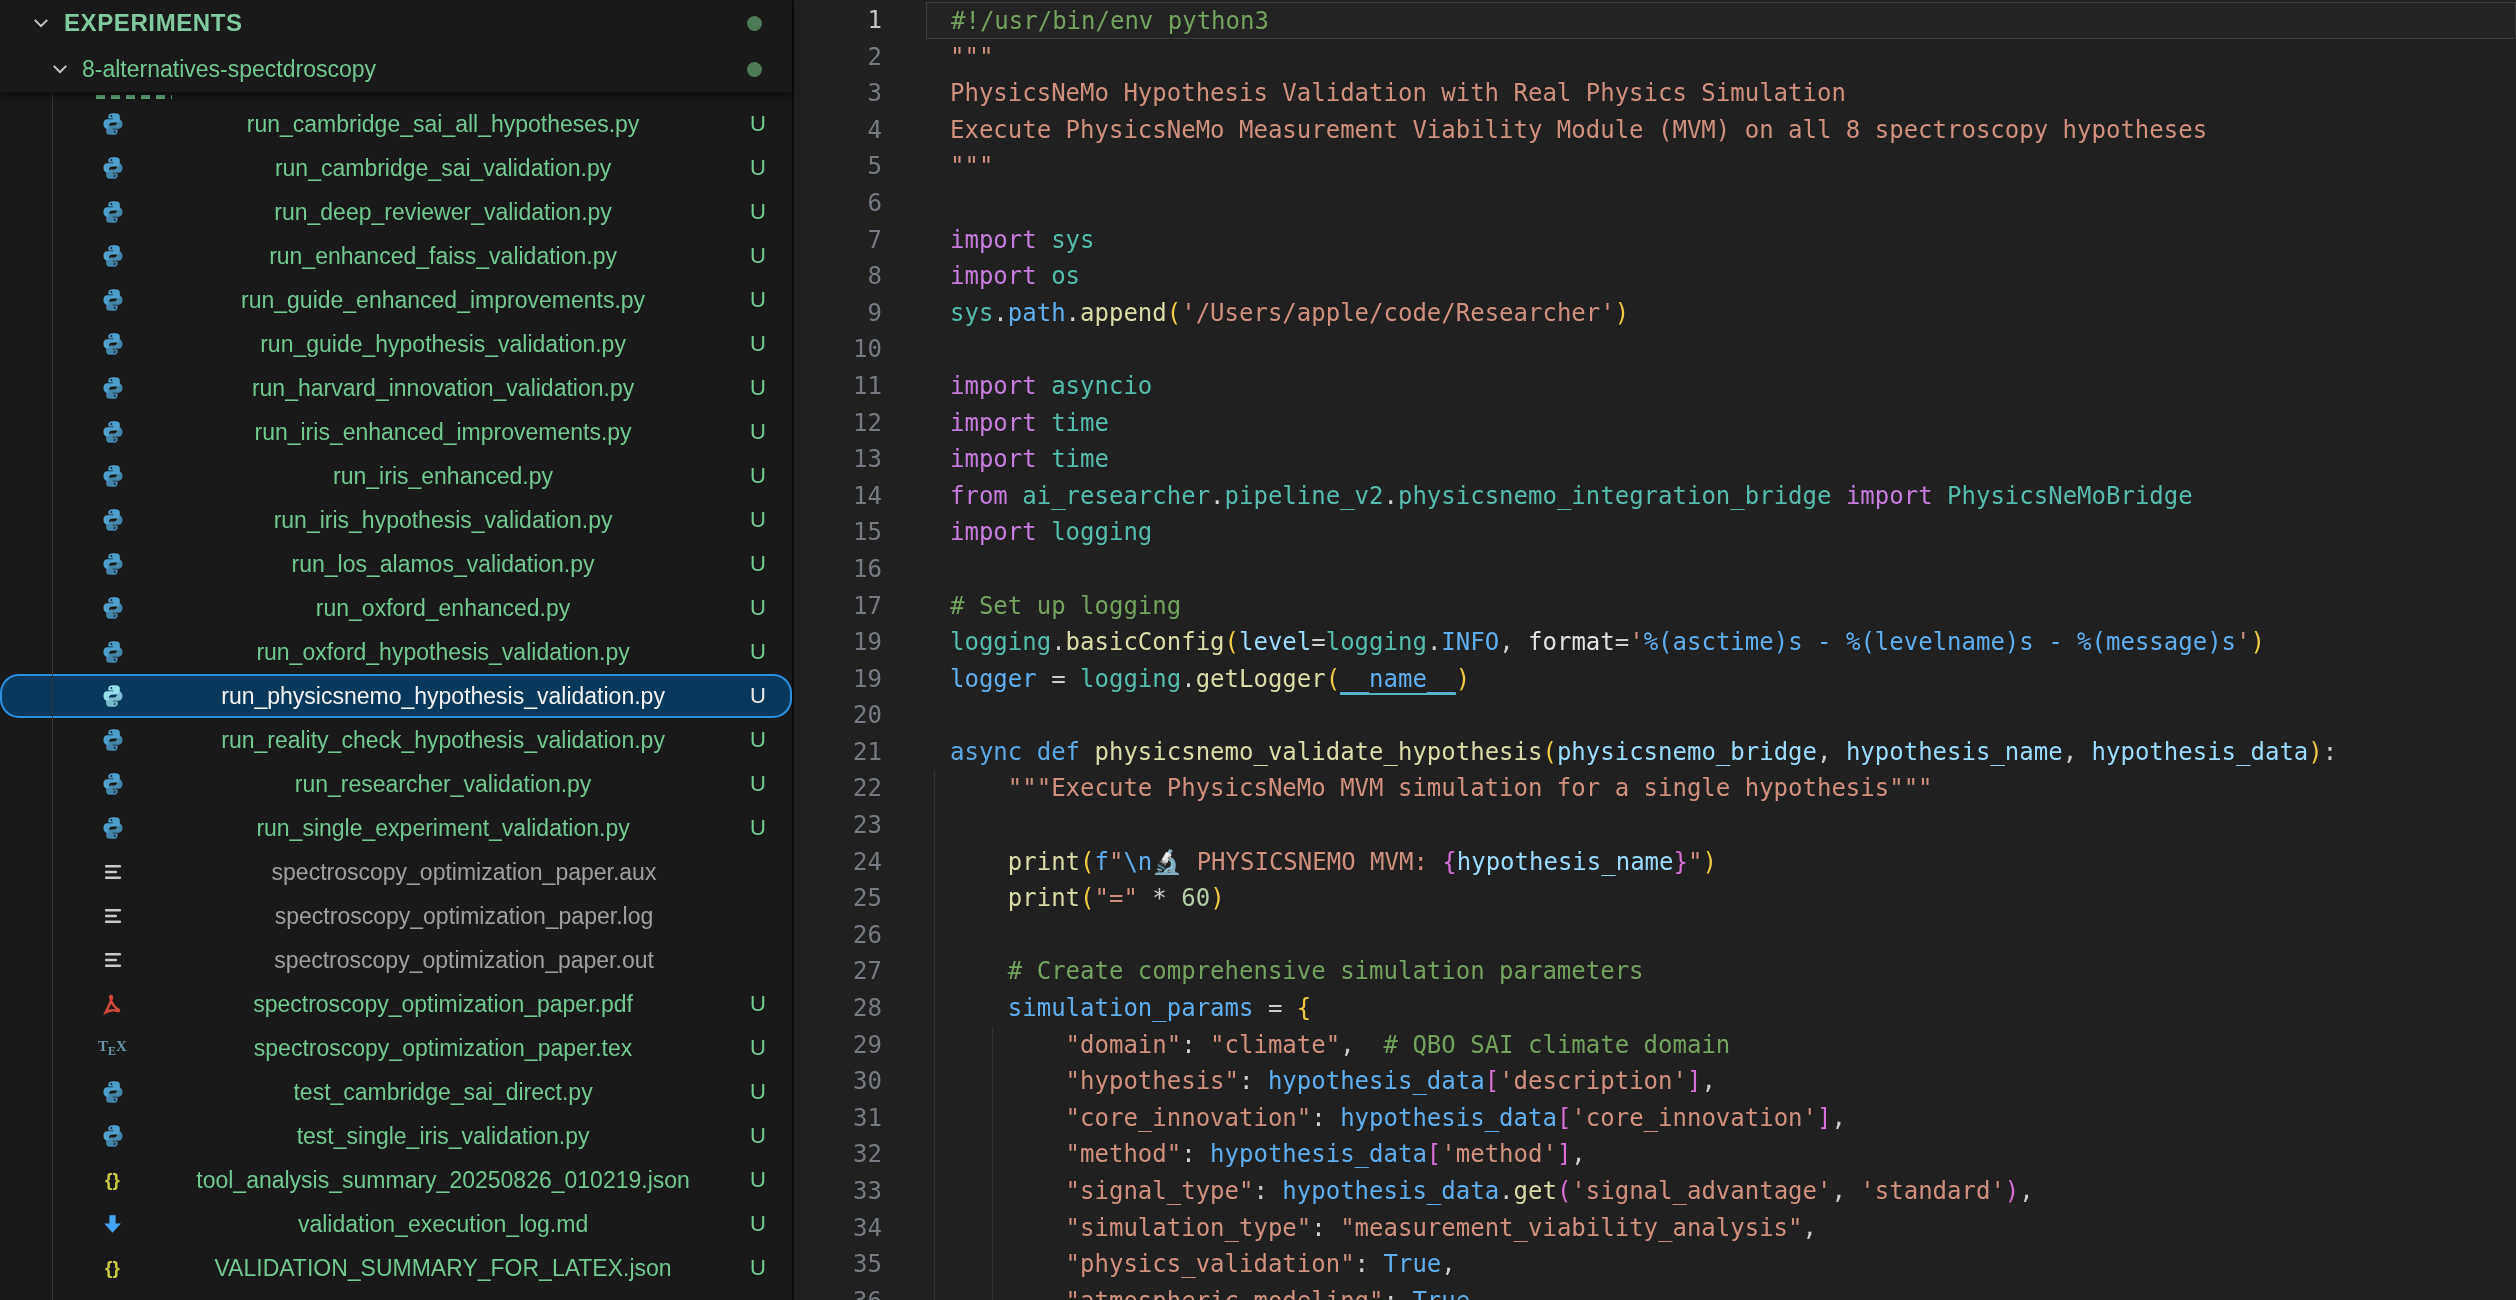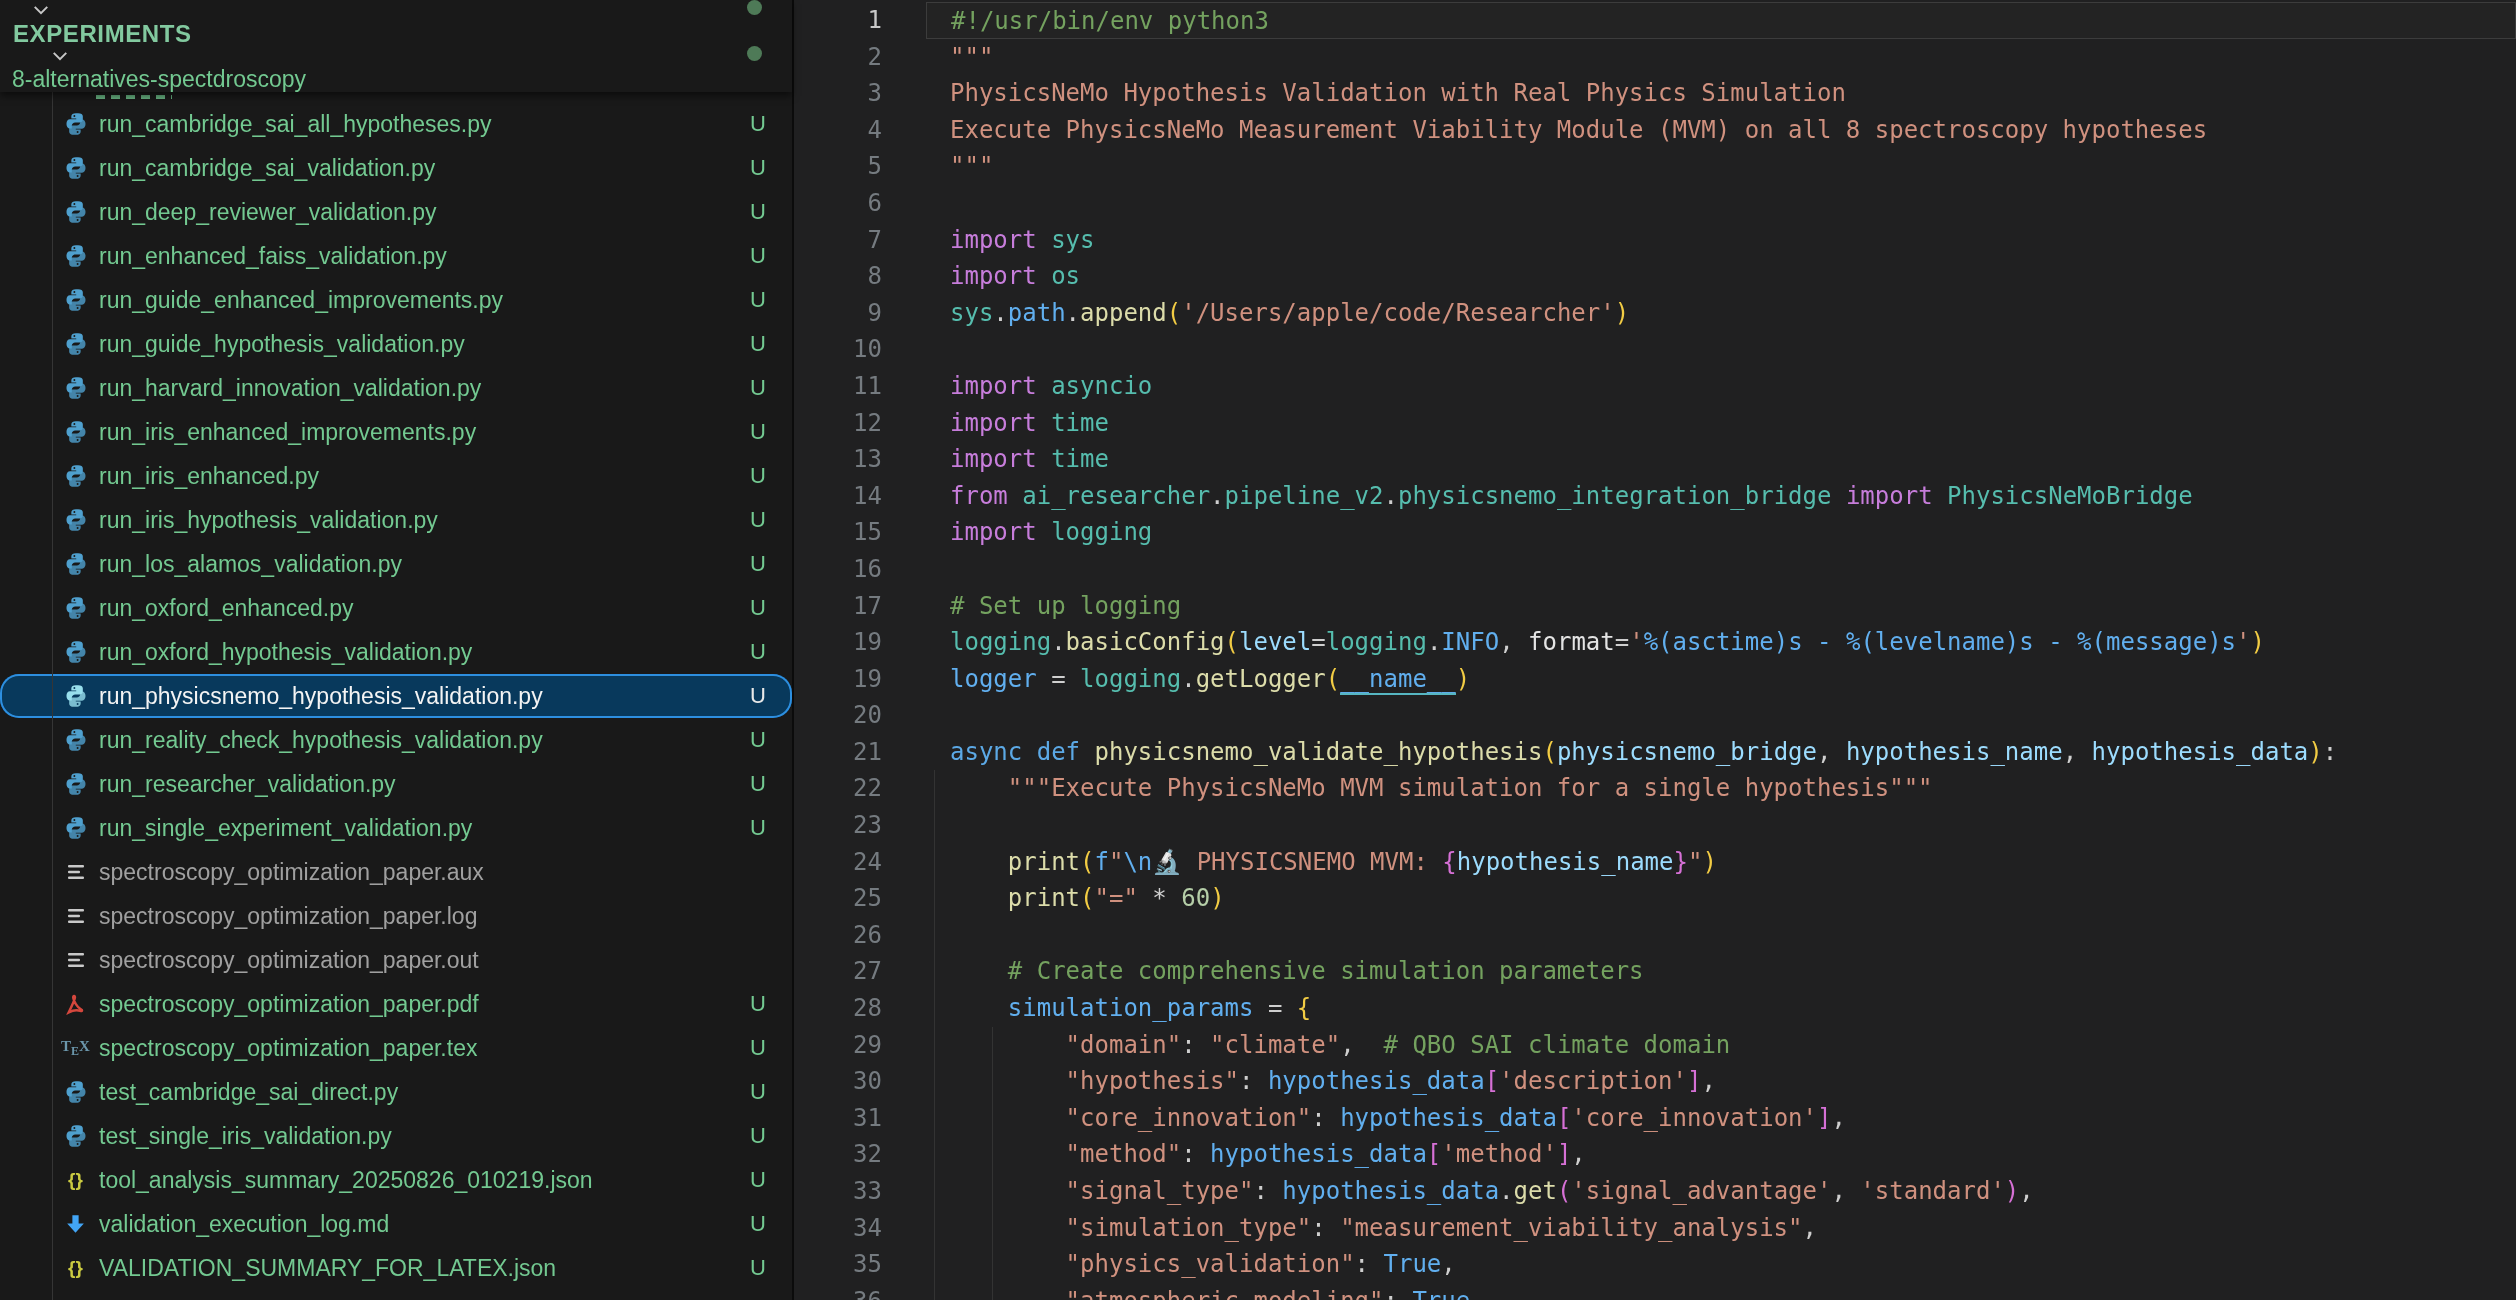--- a/index.html
+++ b/index.html
@@ -3,34 +3,34 @@
 <meta charset="utf-8">
 <style>
   * { margin:0; padding:0; box-sizing:border-box; }
   html,body { width:2516px; height:1300px; overflow:hidden; background:#141414; }
   .app { display:flex; width:2516px; height:1300px; font-family:"Liberation Sans", sans-serif; }
 
   
   .sidebar { width:794px; flex:0 0 794px; background:#191919; border-right:2px solid #0b0b0b;
              display:flex; flex-direction:column; position:relative; }
   .side-headers { position:relative; z-index:3; box-shadow:0 4px 7px rgba(0,0,0,.5); background:#191919; }
-  .sec-row { height:46px; display:flex; position:relative; cursor:pointer;flex-direction:column; }
+  .sec-row { height:46px; display:flex; align-items:center; position:relative; cursor:pointer; }
   .sec-row .chev { width:20px; height:20px; display:inline-flex; margin-left:31px; color:#c7c7c7; }
   .sec-row.folder .chev { margin-left:50px; }
   .sec-title { color:#82c99f; font-weight:700; font-size:24px; letter-spacing:.6px; margin-left:13px; }
   .folder-title { color:#73c991; font-size:23px; margin-left:12px; font-weight:400; }
   .dot { position:absolute; right:30px; width:15px; height:15px; border-radius:50%; background:#4e7a57; }
 
   .file-list { position:relative; flex:1; overflow:hidden; z-index:1; }
   .tree-guide { position:absolute; left:52px; top:0; bottom:0; width:1px; background:#353535; z-index:4; pointer-events:none; }
   .sliver { height:10px; position:relative; }
   .sliver .dashes { position:absolute; left:96px; top:3px; width:76px; height:4px;
       background:repeating-linear-gradient(90deg,#73c991 0 9px,transparent 9px 15px); opacity:.85; }
 
-  .frow { height:44px; display:flex; align-items:center; padding-left:62px; position:relative; cursor:pointer; }
+  .frow { height:44px; display:flex; align-items:center; padding-left:99px; position:relative; cursor:pointer;text-align:center; }
   .frow .ficon { width:27px; height:27px; flex:0 0 27px; display:inline-flex; align-items:center; justify-content:center; }
   .frow .flabel { font-size:23px; color:#73c991; margin-left:10px; white-space:nowrap; overflow:hidden; flex:1; }
   .frow .fbadge { font-size:22px; color:#73c991; padding-right:26px; font-weight:400; }
   .frow.dim .flabel { color:#a0a0a0; }
   .frow.sel { background:#08395c; box-shadow:inset 0 0 0 2px #2d8fe0;border-radius:19px; }
   .frow.sel .flabel { color:#f4f4f4; font-weight:500; }
   .frow.sel .fbadge { color:#e8e8e8; }
   .frow.sel .ficon { filter:brightness(1.45) saturate(.6); }
   .icon-py { color:#4fa0ce; } .icon-log { color:#c9c9c9; } .icon-pdf { color:#d5473d; }
   .icon-tex { color:#6b96ab; font-weight:700; font-size:15px; letter-spacing:0; }

